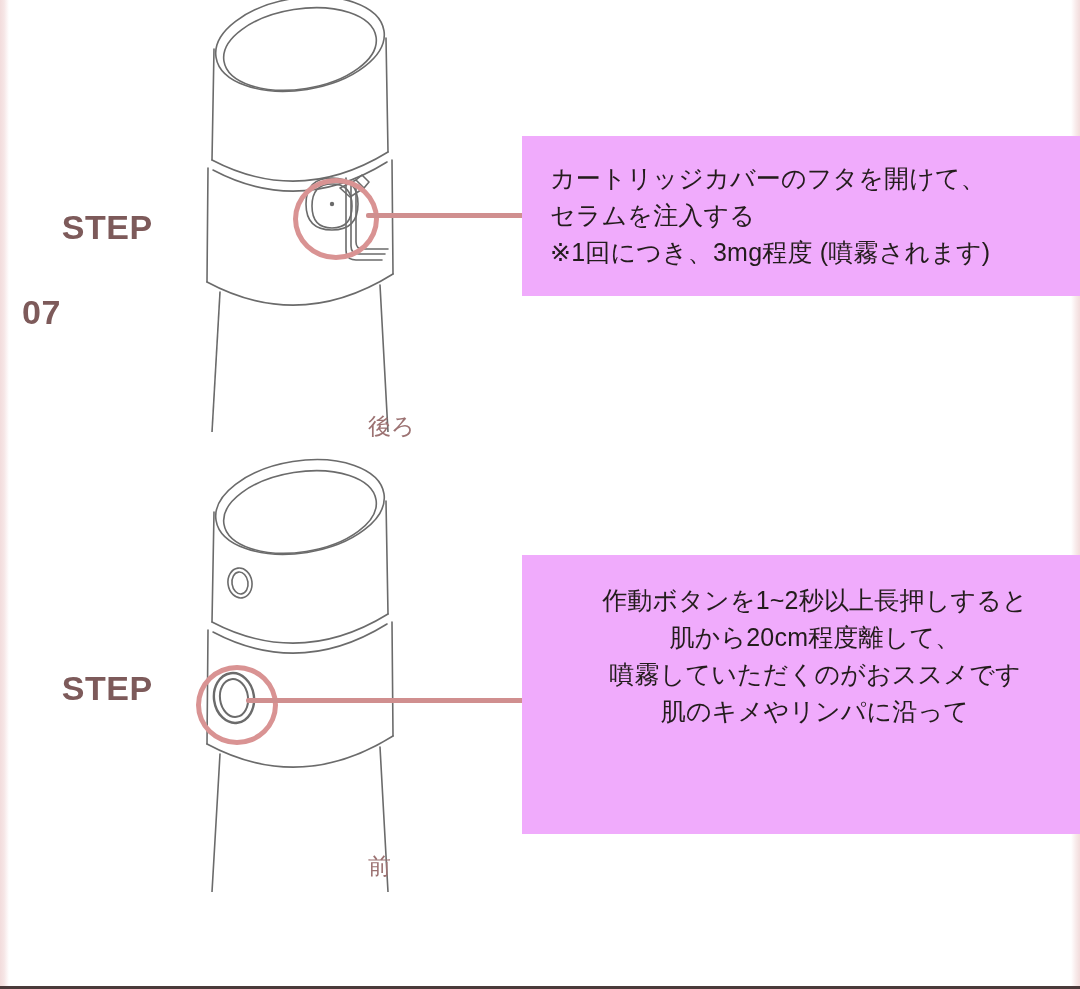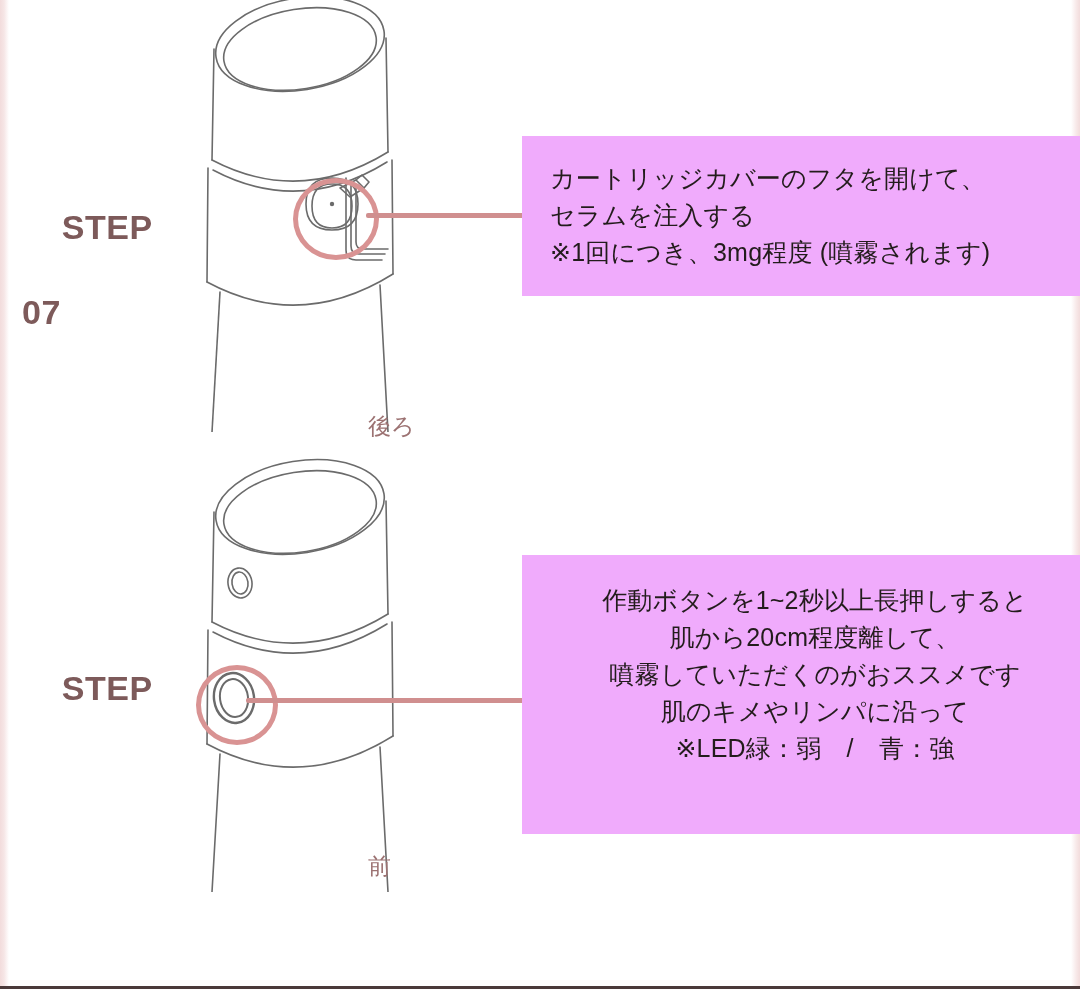--- a/index.html
+++ b/index.html
@@ -236,17 +236,16 @@
   <div class="hl-circle" id="hl-circle-02"></div>
   <div class="leader" id="leader-02"></div>
 
   <div class="orient-caption" id="caption-front">前</div>
 
   <div class="callout" id="callout-02">
     <div class="line">作動ボタンを1~2秒以上長押しすると</div>
     <div class="line">肌から20cm程度離して、</div>
     <div class="line">噴霧していただくのがおススメです</div>
     <div class="line">肌のキメやリンパに沿って</div>
-    <div class="line">※LED緑：弱　/　青：強</div>
   </div>
 
   <div class="bottom-rule"></div>
 </div>
 
 </body></html>

